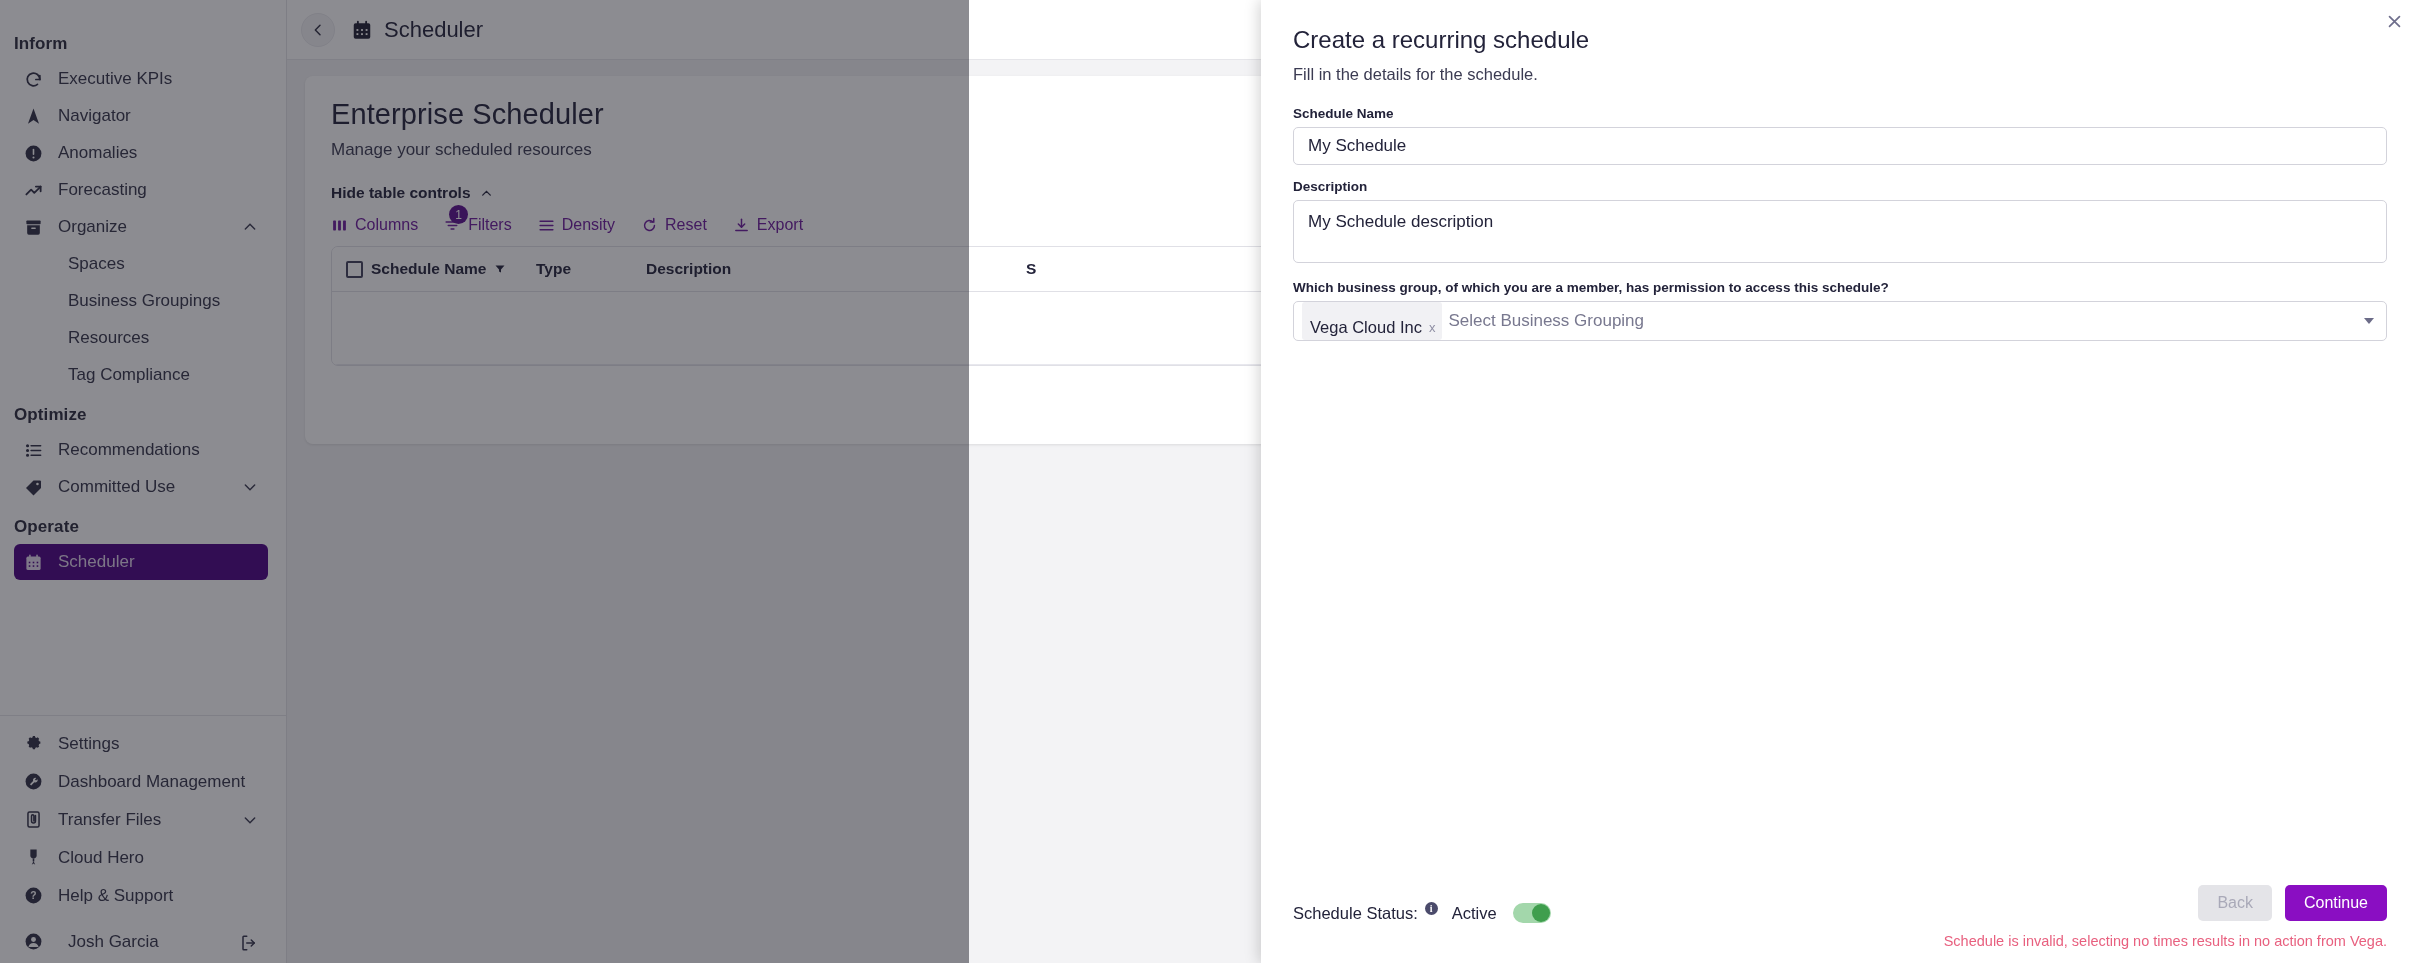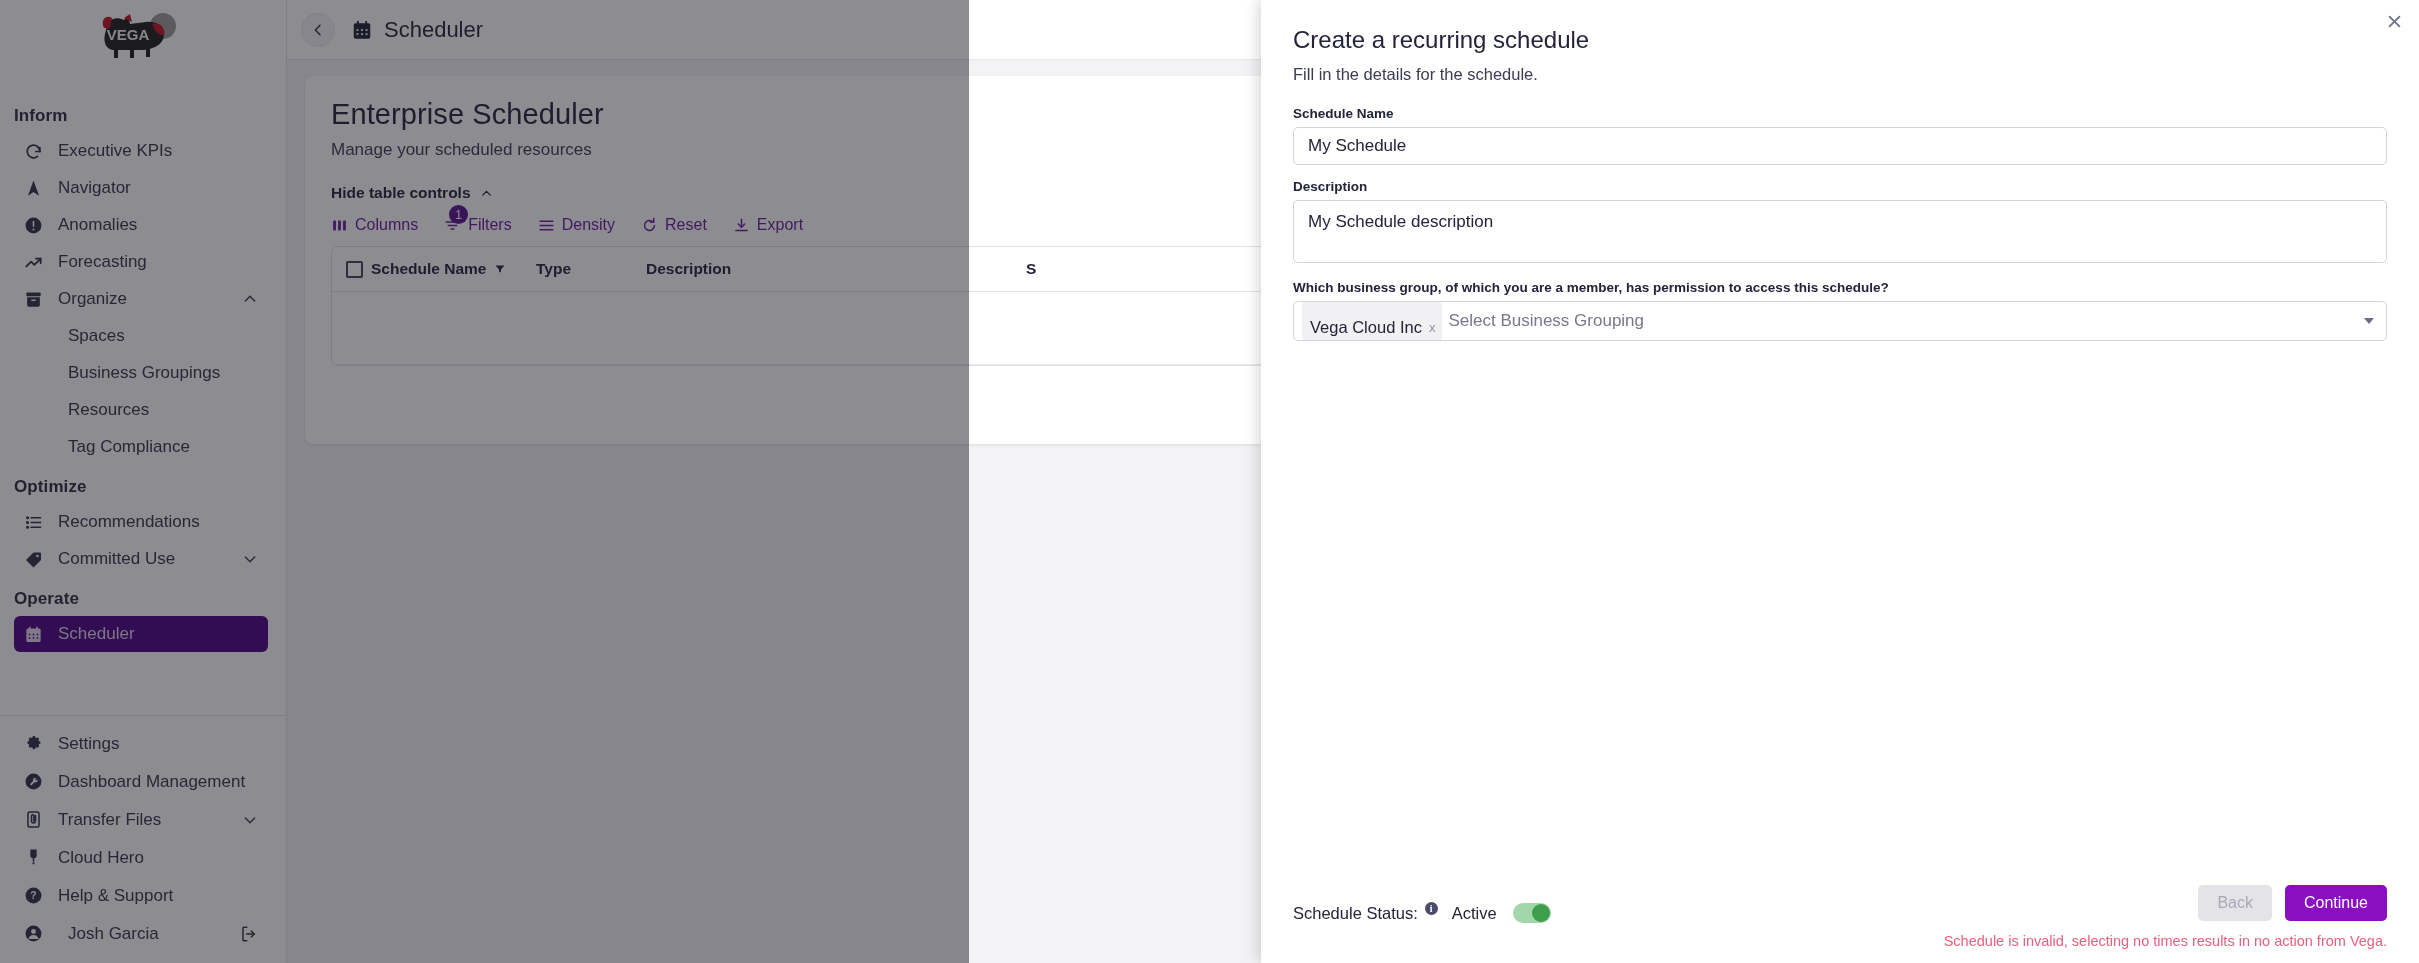--- a/index.html
+++ b/index.html
@@ -49,21 +49,21 @@
     background: #4b0082; color: #d8c6e6;
   }
   .nav-item.active .ico { color: #e4d8ee; }
   .nav-item.active .lbl { color: #dfd2ea; }
 
   .nav-bottom {
     border-top: 1px solid #e4e4e8;
     padding: 8px 0 10px 0;
   }
   .nav-bottom .nav-item { height: 37px; }
-  .user-row { display: flex; align-items: center; gap: 14px; }
+  .user-row { display: flex; align-items: flex-end; gap: 14px; }
   .user-row .lbl { padding-left: 10px; }
   .logout { width: 18px; height: 18px; color:#33334a; display:flex;align-items:center;justify-content:center;}
 
   
   .main { flex: 1 1 auto; display: flex; flex-direction: column; min-width: 0; background:#fff;}
   .topbar {
     height: 60px; display: flex; align-items: center; gap: 16px;
     padding: 0 22px 0 14px;
     border-bottom: 1px solid #e6e6ea; background:#fff;
   }
@@ -229,33 +229,20 @@
   }
 </style>
 </head>
 <body>
 
 <div id="root">
 
   <div class="app-bg">
 
     <aside class="sidebar">
-      <div class="logo-wrap">
-        <svg class="logo-mark" viewBox="0 0 98 52">
-          <circle cx="69" cy="16" r="13" fill="#9b9b9b"></circle>
-          <path d="M12 20 C14 8, 22 6, 30 10 L34 6 L36 14 L52 12 C62 11, 70 16, 70 24 C70 34, 60 40, 46 40 L20 40 C12 40, 8 32, 12 20 Z" fill="#1a1a1a"></path>
-          <path d="M10 18 C6 10, 12 4, 18 8 L16 18 Z" fill="#c1121f"></path>
-          <path d="M30 8 L36 4 L38 12 Z" fill="#c1121f"></path>
-          <path d="M58 14 C66 12, 72 18, 70 26 L62 22 Z" fill="#c1121f"></path>
-          <rect x="20" y="39" width="4" height="9" fill="#1a1a1a"></rect>
-          <rect x="36" y="39" width="4" height="9" fill="#1a1a1a"></rect>
-          <rect x="52" y="39" width="4" height="8" fill="#1a1a1a"></rect>
-          <text x="34" y="30" font-family="Liberation Sans, sans-serif" font-size="15" font-weight="700" fill="#f2f2f2" text-anchor="middle">VEGA</text>
-        </svg>
-      </div>
 
       <div class="nav-scroll">
 
         <div class="nav-group-label">Inform</div>
 
         <div class="nav-item">
           <span class="ico">
             <svg viewBox="0 0 24 24" fill="none" stroke="currentColor" stroke-width="2.2" stroke-linecap="round">
                 <path d="M20 12a8 8 0 1 0-3 6.2"></path>
                 <path d="M20 7v5h-5"></path>

